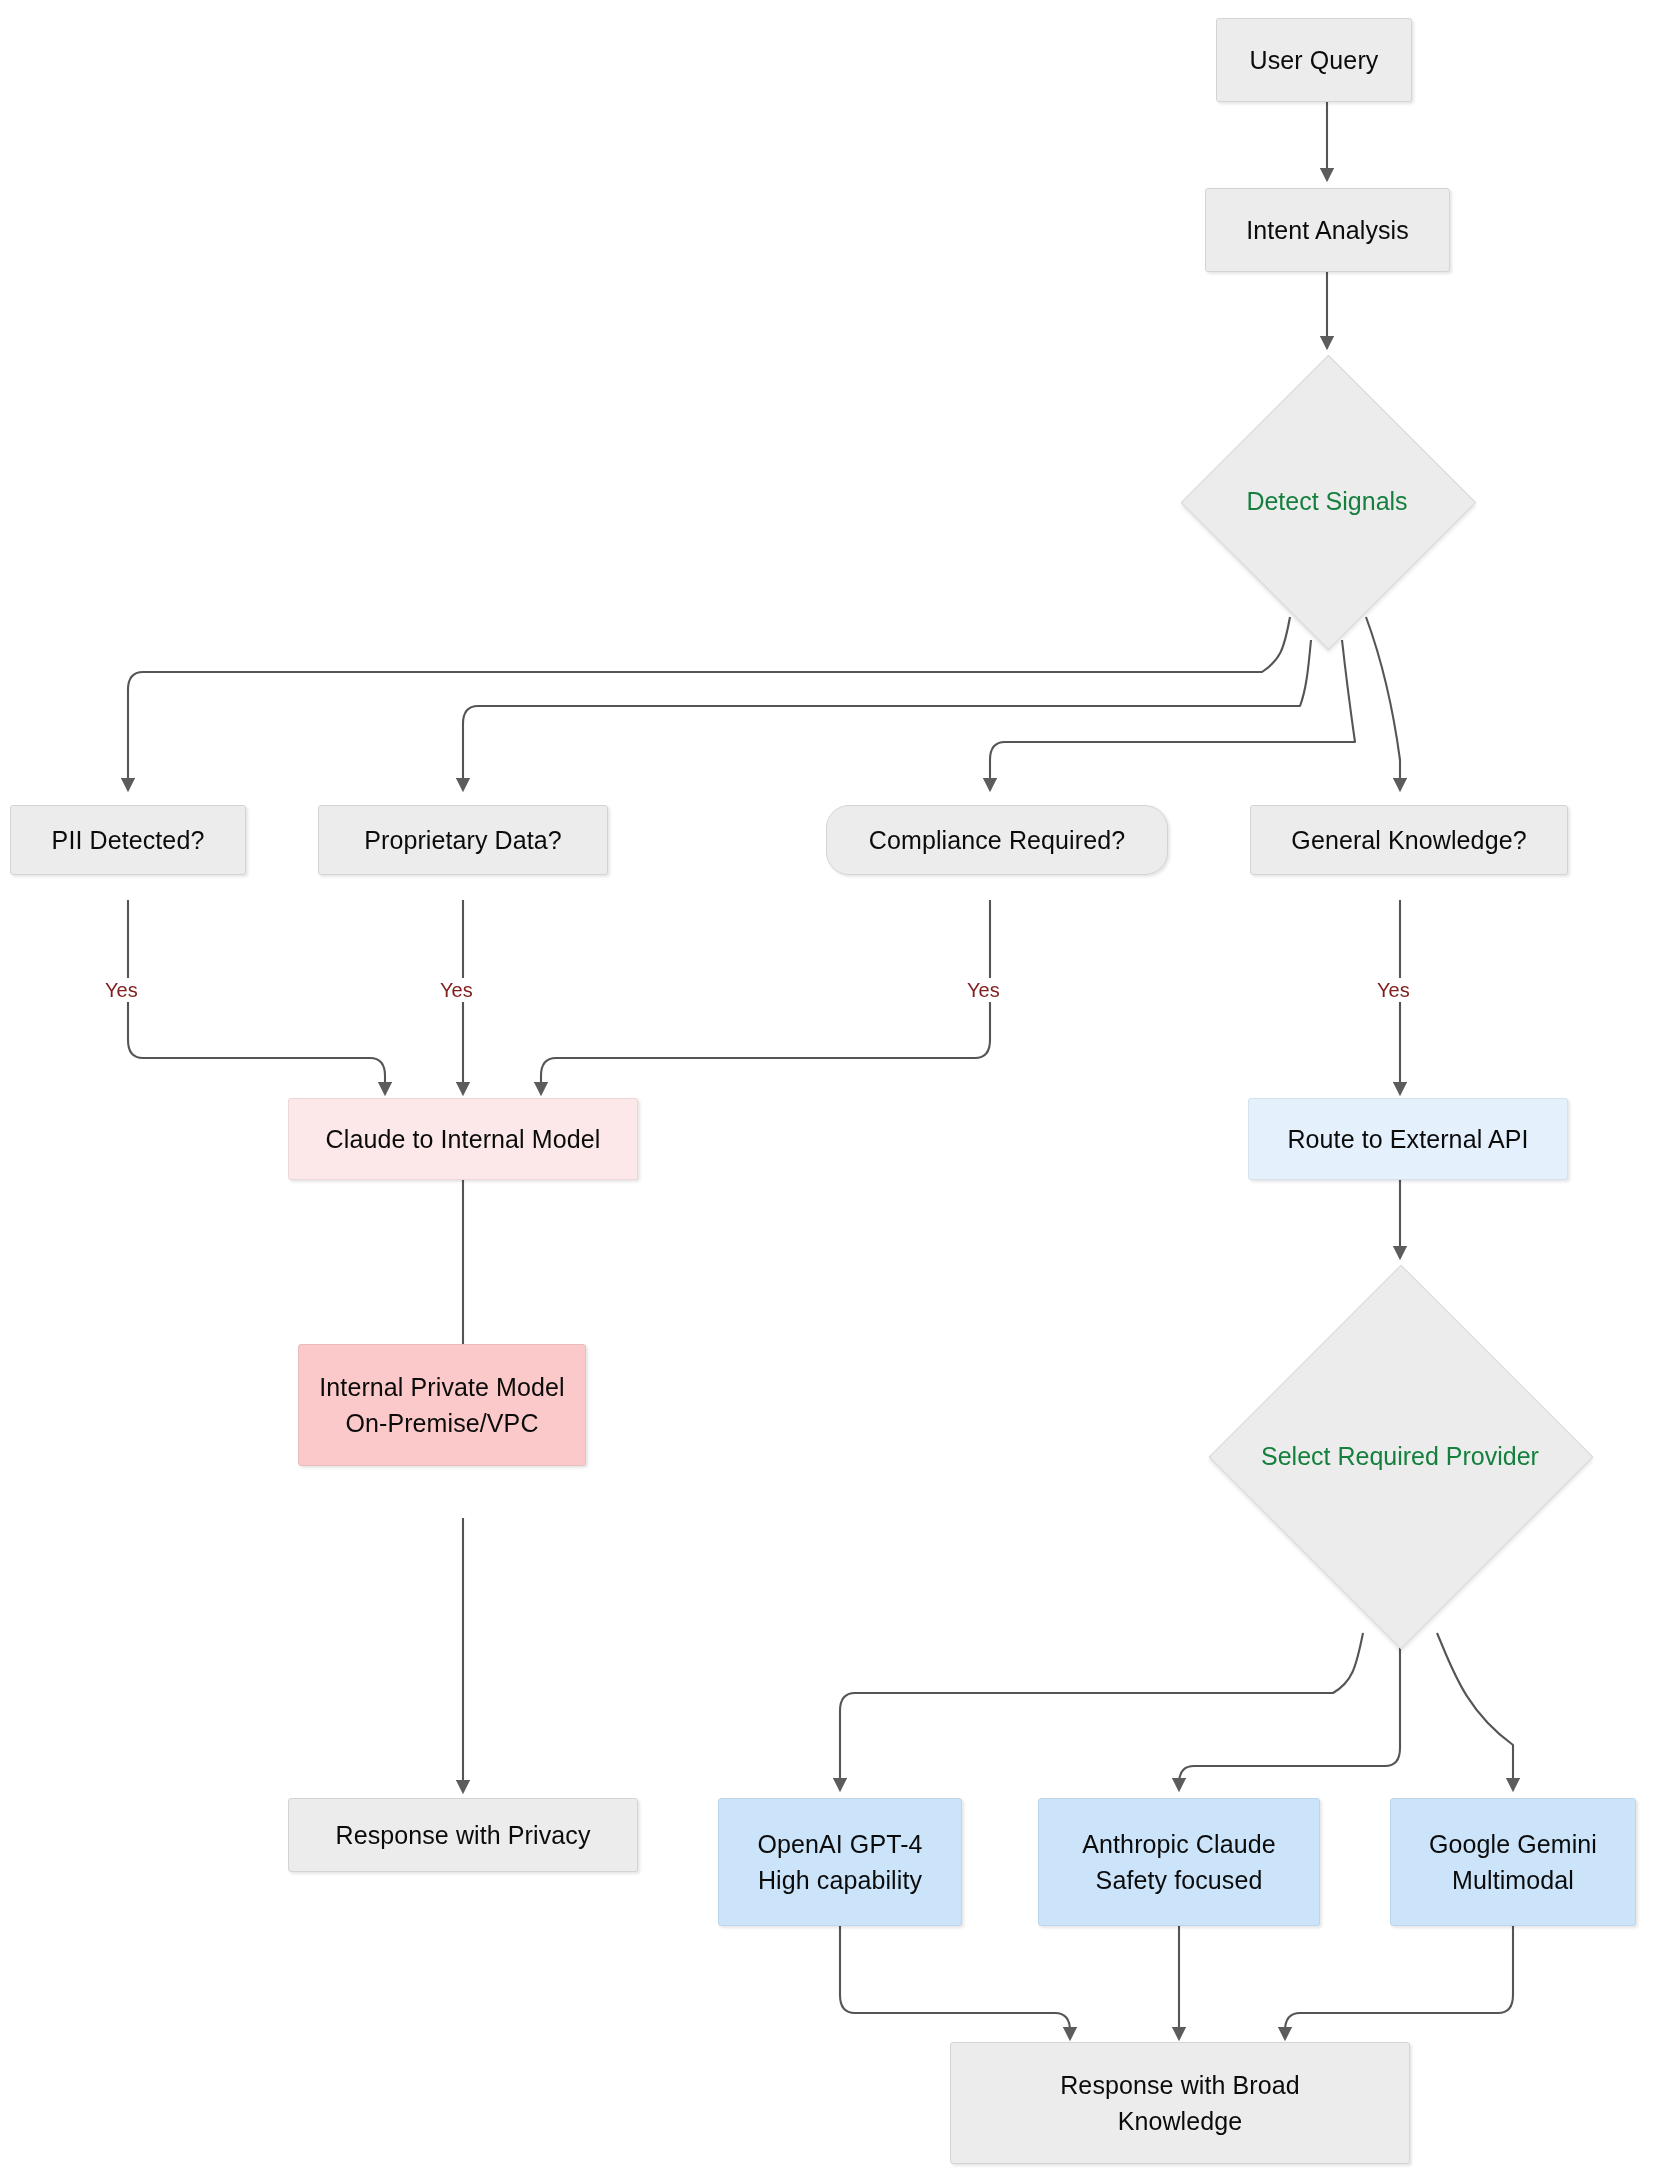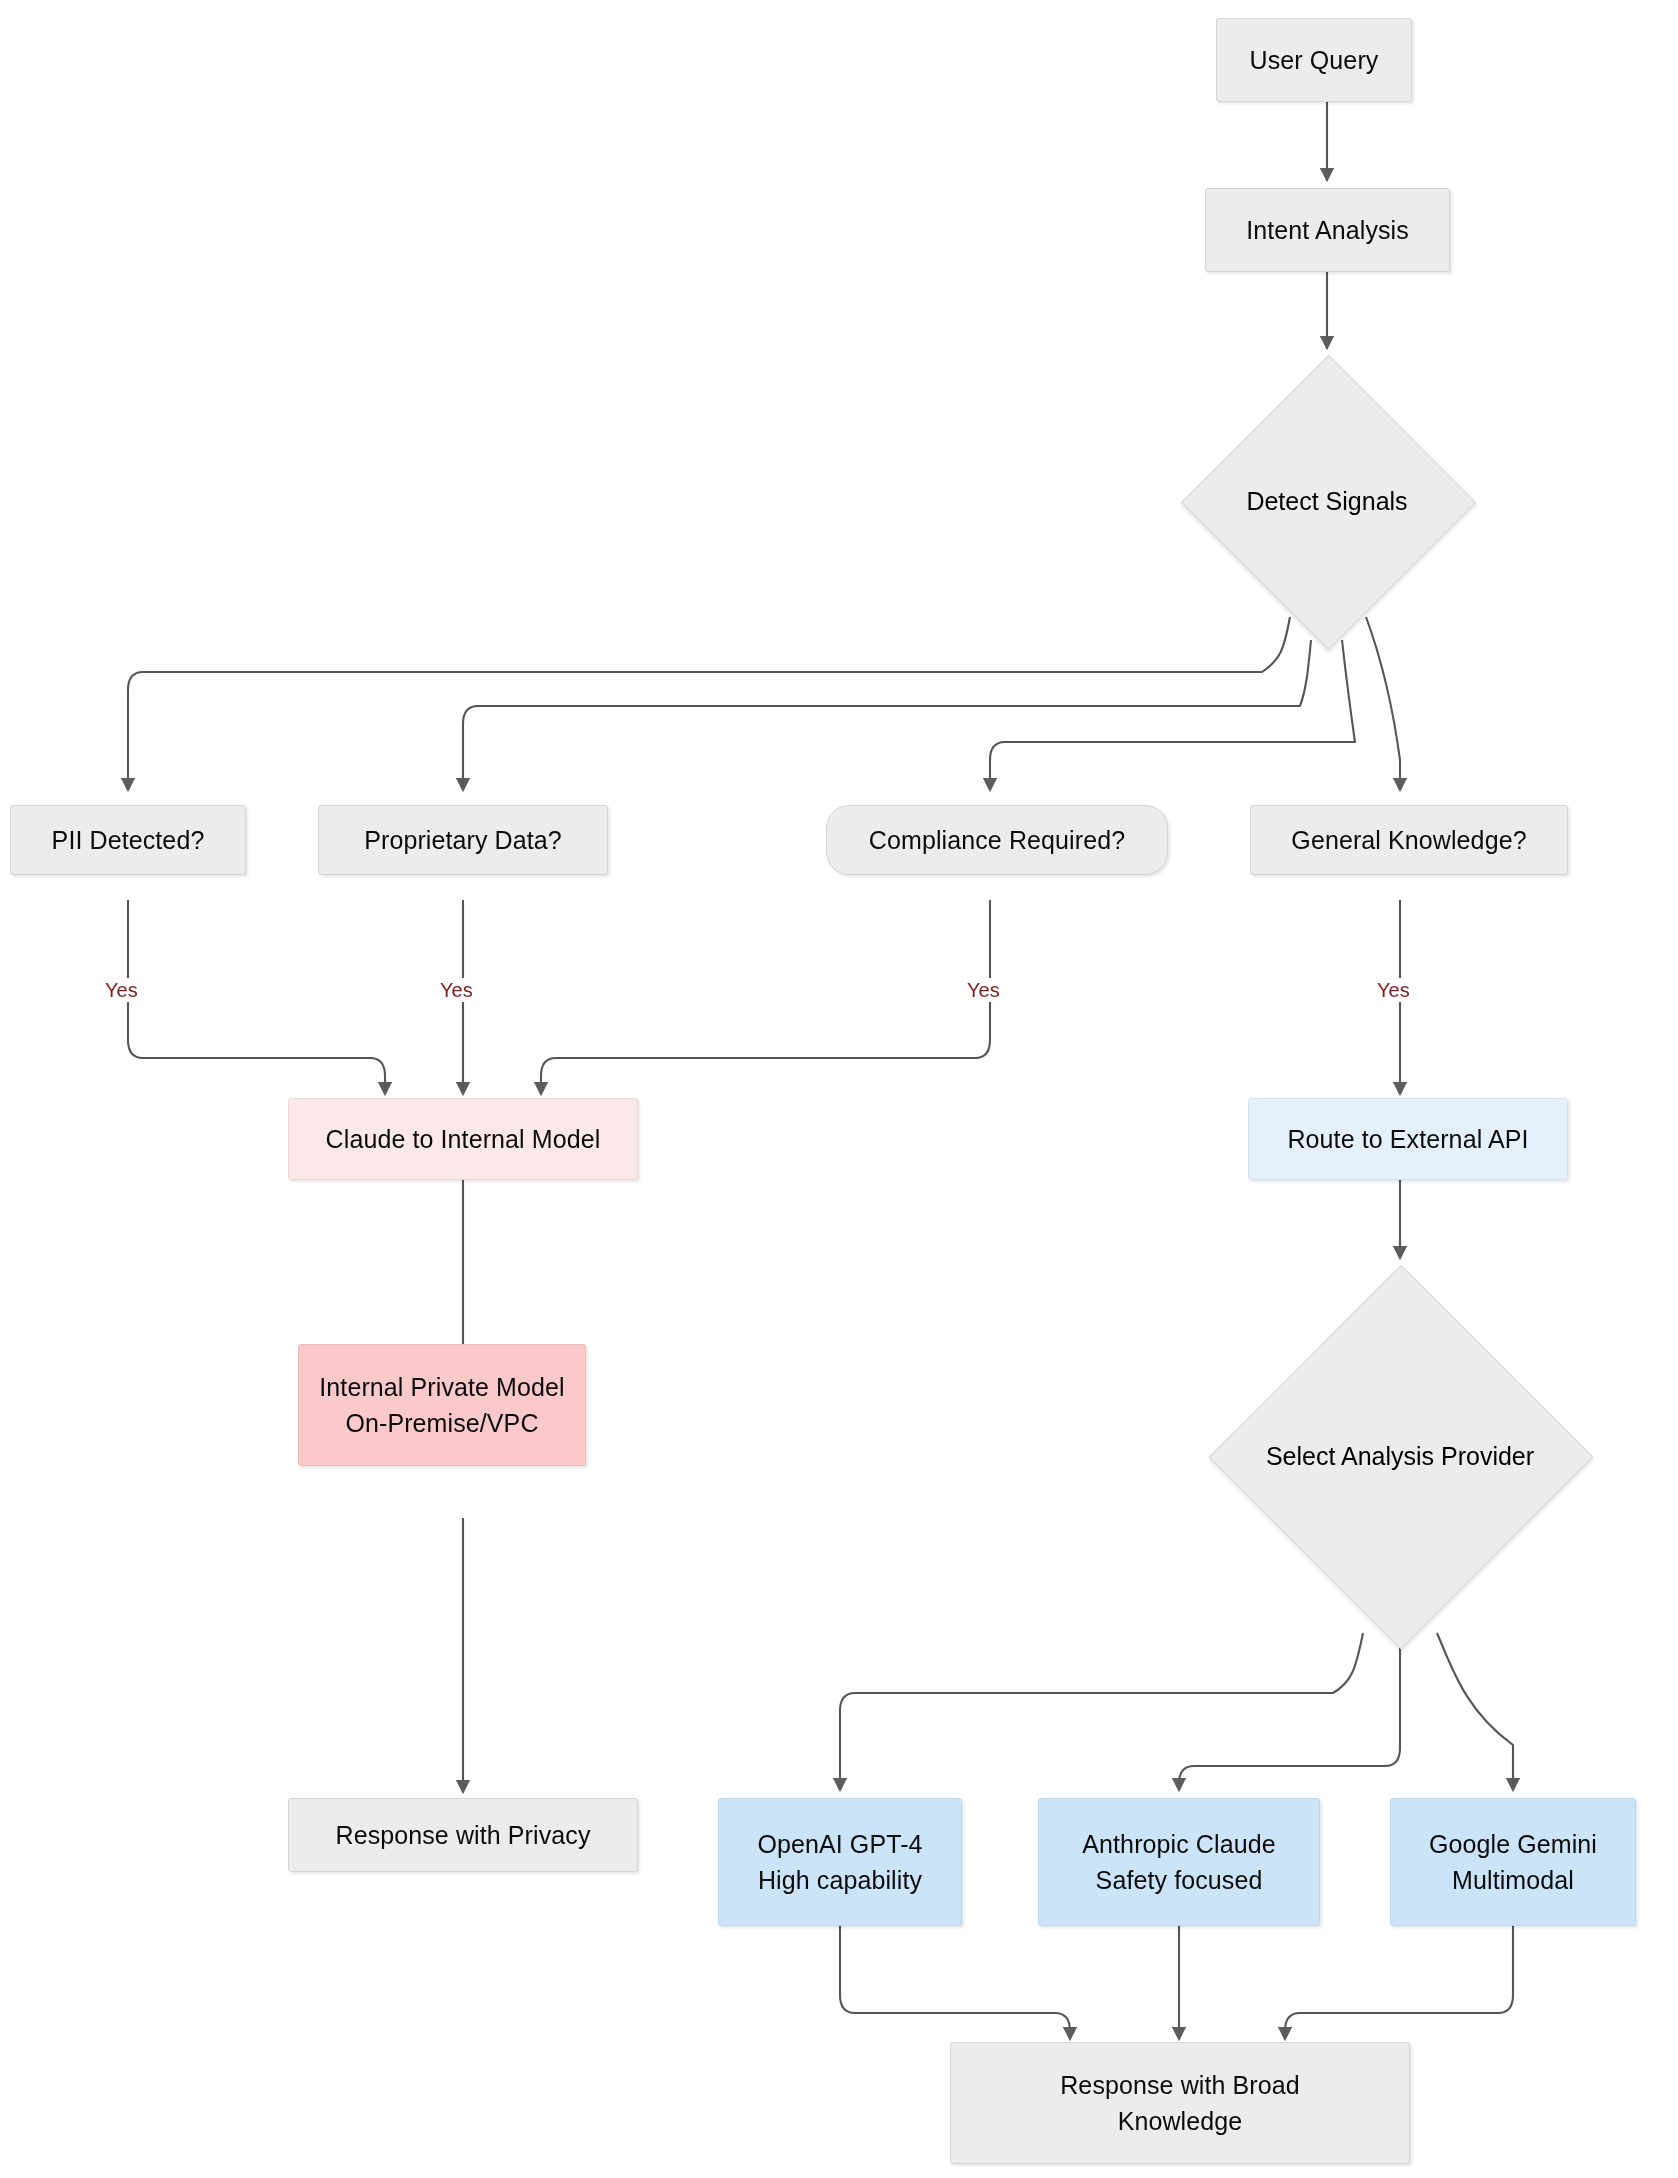--- a/index.html
+++ b/index.html
@@ -71,21 +71,21 @@
     position: absolute;
     left: 50%;
     top: 50%;
     background: #ececec;
     border: 1px solid #d8d8d8;
     box-shadow: 2px 2px 4px rgba(0,0,0,0.10);
   }
   .diamond-label {
     position: relative;
     z-index: 2;
-    color: #000000;
+    color: #15803d;
     font-size: 25px;
     white-space: nowrap;
     text-align: center;
   }
   .edge-label {
     position: absolute;
     font-size: 20px;
     color: #7f1d1d;
     background: #ffffff;
     padding: 0 5px;
@@ -185,21 +185,21 @@
     <span>Route to External API</span>
   </div>
 
   <div class="node rect pink-strong" style="left:298px; top:1344px; width:288px; height:122px; flex-direction:column;">
     <span class="nline">Internal Private Model</span>
     <span class="nline">On-Premise/VPC</span>
   </div>
 
   <div class="diamond-wrap" style="left:1200px; top:1265px; width:400px; height:382px;">
     <div class="diamond-shape" style="width:270px; height:270px; margin-left:-135px; margin-top:-135px; transform:rotate(45deg);"></div>
-    <span class="diamond-label">Select Analysis Provider</span>
+    <span class="diamond-label">Select Required Provider</span>
   </div>
 
   <div class="node rect" style="left:288px; top:1798px; width:350px; height:74px;">
     <span>Response with Privacy</span>
   </div>
 
   <div class="node rect blue-strong" style="left:718px; top:1798px; width:244px; height:128px; flex-direction:column;">
     <span class="nline">OpenAI GPT-4</span>
     <span class="nline">High capability</span>
   </div>

